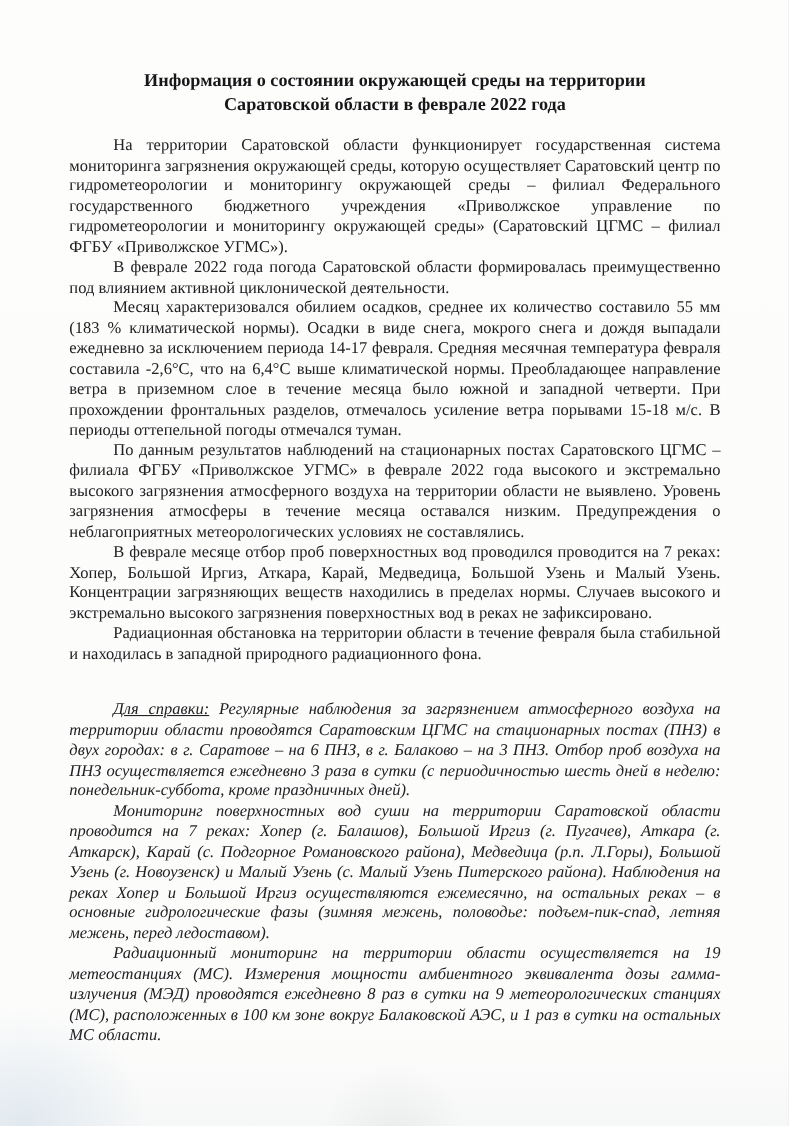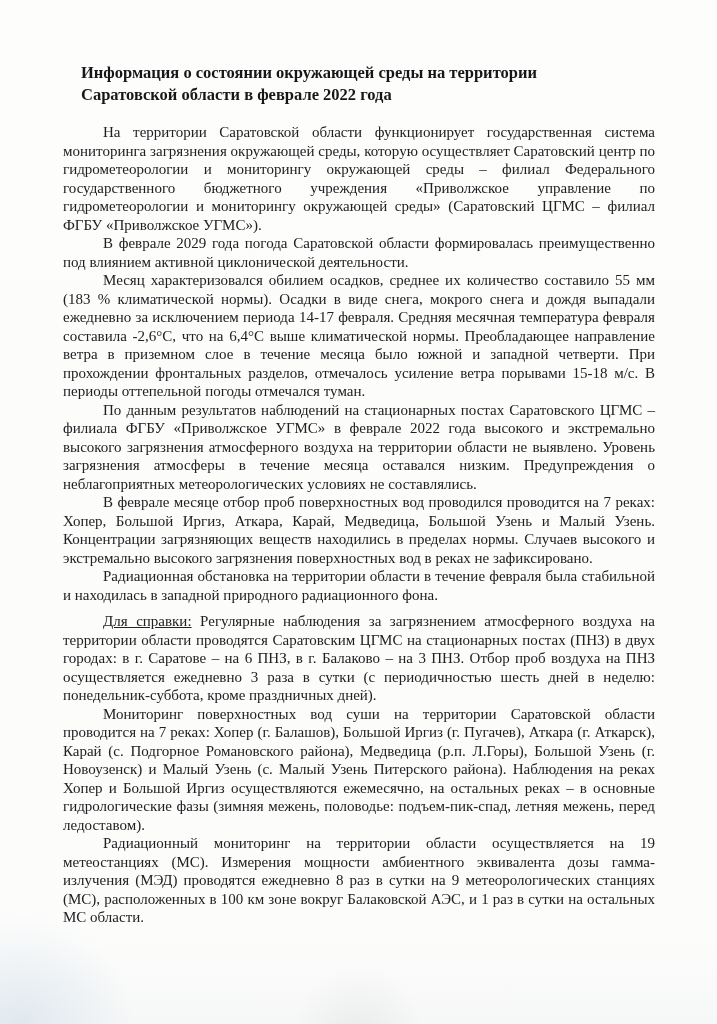--- a/index.html
+++ b/index.html
@@ -24,47 +24,49 @@
       radial-gradient(circle at 3% 100%, rgba(188,208,226,0.38), rgba(188,208,226,0) 9%),
       radial-gradient(circle at 50% 101%, rgba(160,165,170,0.14), rgba(160,165,170,0) 6%),
       linear-gradient(180deg, #fdfdfc 0%, #fcfcfb 92%, #f6f7f7 100%);
   }
   .title {
     margin: 0 auto 17px auto;
     max-width: 556px;
     font-size: 16.5px;
     line-height: 22px;
     font-weight: bold;
+    text-align: center;
     color: #17171a;
   }
   .body-text p,
   .reference p {
     margin: 0;
     font-size: 15px;
     line-height: 18.5px;
     text-align: justify;
     text-indent: 40px;
   }
   .reference {
-    margin-top: 8px;
+    margin-top: 32px;
+    font-style: italic;
   }
   .ref-label {
     text-decoration: underline;
   }
 </style>
 </head>
 <body>
 
 <div class="page">
 
   <h1 class="title">Информация о состоянии окружающей среды на территории Саратовской области в феврале 2022 года</h1>
 
   <div class="body-text">
     <p>На территории Саратовской области функционирует государственная система мониторинга загрязнения окружающей среды, которую осуществляет Саратовский центр по гидрометеорологии и мониторингу окружающей среды – филиал Федерального государственного бюджетного учреждения «Приволжское управление по гидрометеорологии и мониторингу окружающей среды» (Саратовский ЦГМС – филиал ФГБУ «Приволжское УГМС»).</p>
-    <p>В феврале 2029 года погода Саратовской области формировалась преимущественно под влиянием активной циклонической деятельности.</p>
+    <p>В феврале 2022 года погода Саратовской области формировалась преимущественно под влиянием активной циклонической деятельности.</p>
     <p>Месяц характеризовался обилием осадков, среднее их количество составило 55 мм (183 % климатической нормы). Осадки в виде снега, мокрого снега и дождя выпадали ежедневно за исключением периода 14-17 февраля. Средняя месячная температура февраля составила -2,6°С, что на 6,4°С выше климатической нормы. Преобладающее направление ветра в приземном слое в течение месяца было южной и западной четверти. При прохождении фронтальных разделов, отмечалось усиление ветра порывами 15-18 м/с. В периоды оттепельной погоды отмечался туман.</p>
     <p>По данным результатов наблюдений на стационарных постах Саратовского ЦГМС – филиала ФГБУ «Приволжское УГМС» в феврале 2022 года высокого и экстремально высокого загрязнения атмосферного воздуха на территории области не выявлено. Уровень загрязнения атмосферы в течение месяца оставался низким. Предупреждения о неблагоприятных метеорологических условиях не составлялись.</p>
     <p>В феврале месяце отбор проб поверхностных вод проводился проводится на 7 реках: Хопер, Большой Иргиз, Аткара, Карай, Медведица, Большой Узень и Малый Узень. Концентрации загрязняющих веществ находились в пределах нормы. Случаев высокого и экстремально высокого загрязнения поверхностных вод в реках не зафиксировано.</p>
     <p>Радиационная обстановка на территории области в течение февраля была стабильной и находилась в западной природного радиационного фона.</p>
   </div>
 
   <div class="reference">
     <p>
       <span class="ref-label">Для справки:</span>
       <span>Регулярные наблюдения за загрязнением атмосферного воздуха на территории области проводятся Саратовским ЦГМС на стационарных постах (ПНЗ) в двух городах: в г. Саратове – на 6 ПНЗ, в г. Балаково – на 3 ПНЗ. Отбор проб воздуха на ПНЗ осуществляется ежедневно 3 раза в сутки (с периодичностью шесть дней в неделю: понедельник-суббота, кроме праздничных дней).</span>

